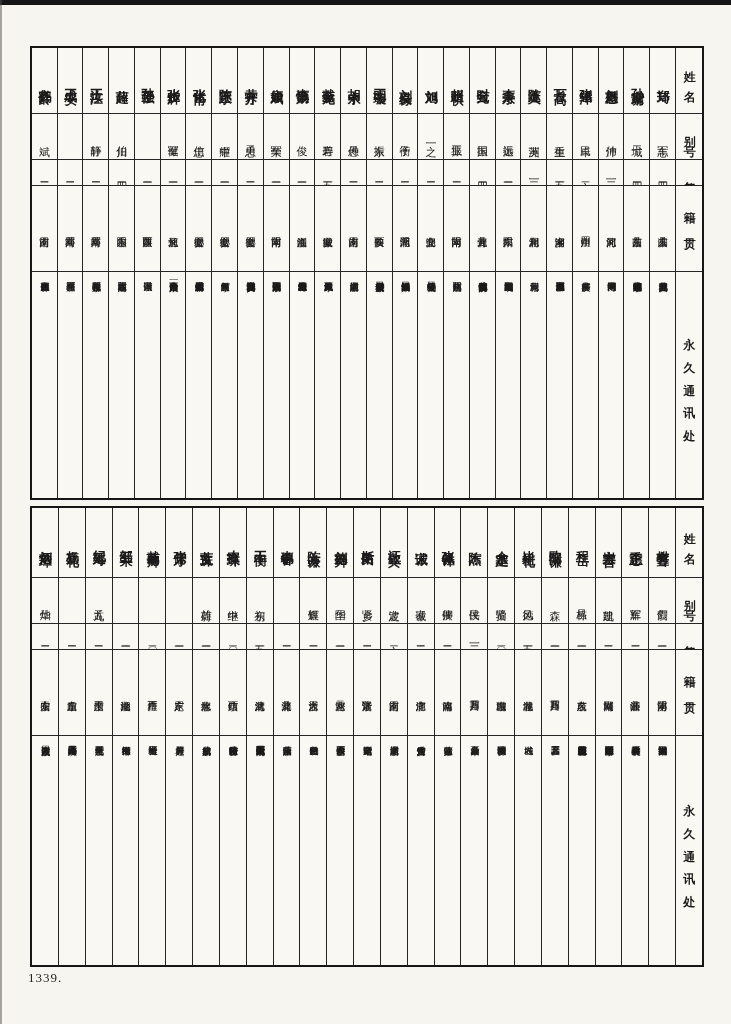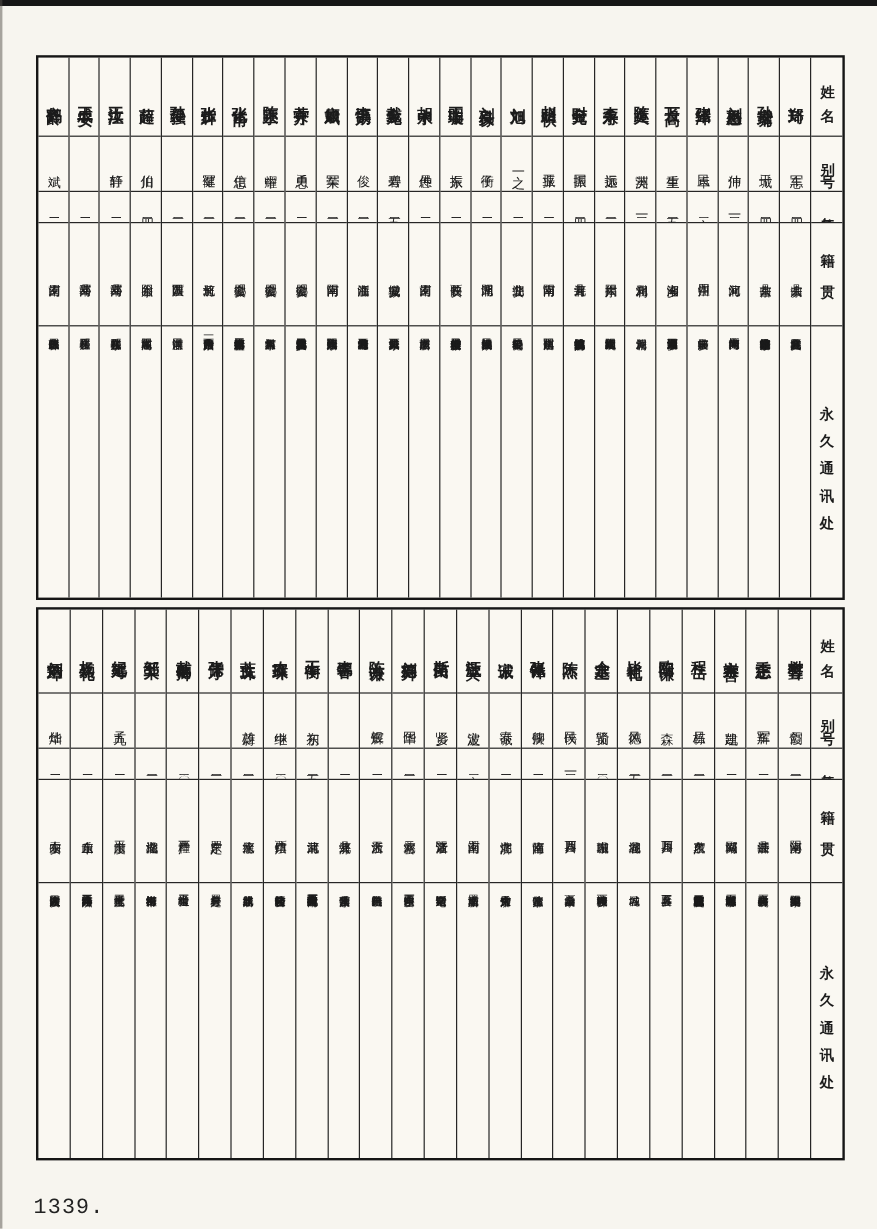--- a/index.html
+++ b/index.html
@@ -64,23 +64,22 @@
   .head-col .cell{font-weight:700;font-size:12px;}
   .head-col .c-name span{letter-spacing:1.6em;}
   .head-col .c-alias span{letter-spacing:.9em;}
   .head-col .c-age span{letter-spacing:.15em;}
   .head-col .c-native span{letter-spacing:2.2em;}
   .head-col .c-address{align-items:center;padding-top:0;font-size:12px;}
   .head-col .c-address span{letter-spacing:1.9em;line-height:1.2;}
 
   .page-number{
     position:absolute;left:28px;top:970px;
-    font-size:18px;letter-spacing:1px;color:#222;
-    font-family:Liberation Mono, monospace;
-    margin-top:27px;
+    font-size:13px;letter-spacing:1px;color:#222;
+    font-family:Liberation Serif, serif;
   }
 </style>
 </head>
 <body>
 
 <div class="scan-edge-top"></div>
 <div class="scan-edge-left"></div>
 
 <div class="dir-table t1" id="table-0">
   <div class="col head-col">

